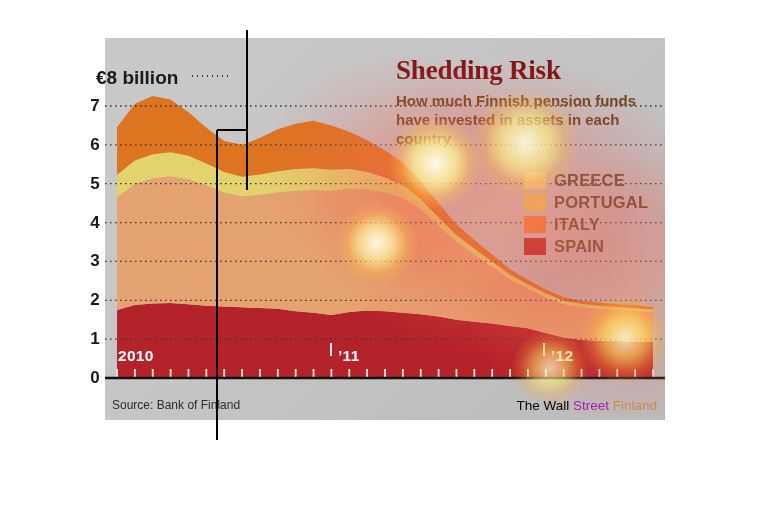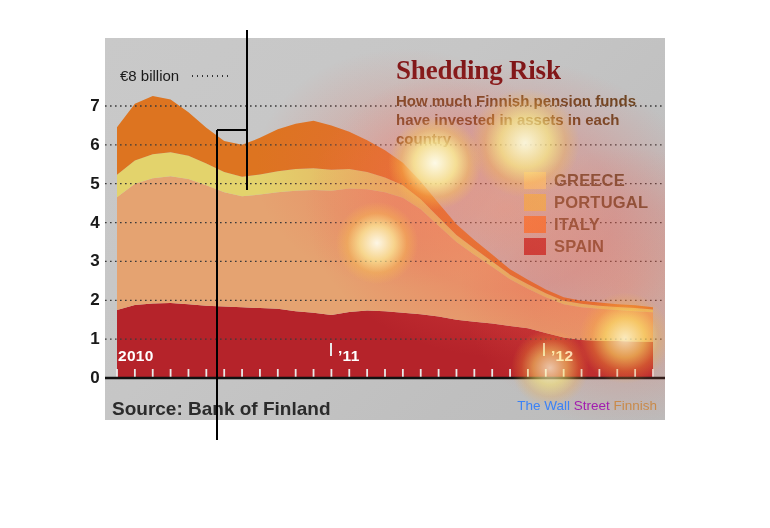--- a/index.html
+++ b/index.html
@@ -21,22 +21,22 @@
 
   
   .ylab{
     position:absolute;right:0;transform:translateY(-50%);
     font-size:17px;font-weight:700;color:#1a1a1a;letter-spacing:.2px;
     text-align:right;white-space:nowrap;
   }
   #ylabels{position:absolute;left:0px;top:38px;width:100px;height:382px;}
 
   #unitlabel{
-    position:absolute;left:120px;top:67px;
-    font-size:15px;font-weight:400;color:#1a1a1a;white-space:nowrap;
+    position:absolute;left:96px;top:67px;
+    font-size:19px;font-weight:700;color:#1a1a1a;white-space:nowrap;
   }
   #unitdots{
     position:absolute;left:190px;top:75px;width:40px;height:2px;
     background-image:radial-gradient(circle,#333 0.9px,transparent 1.1px);
     background-size:5px 2px;background-repeat:repeat-x;
   }
 
   
   .xlab{
     position:absolute;font-size:15.5px;font-weight:700;color:#ffffff;
@@ -73,27 +73,27 @@
       radial-gradient(circle 52px at 520px 300px, rgba(255,255,210,.80) 0%, rgba(255,238,100,.56) 38%, rgba(255,185,50,.26) 64%, rgba(255,140,40,0) 88%),
       radial-gradient(circle 44px at 445px 330px, rgba(255,255,215,.72) 0%, rgba(255,236,110,.5) 38%, rgba(255,180,50,.22) 65%, rgba(255,140,40,0) 88%),
       radial-gradient(ellipse 200px 150px at 400px 170px, rgba(255,120,90,.42) 0%, rgba(240,90,80,.26) 55%, rgba(220,80,80,0) 100%),
       radial-gradient(ellipse 165px 140px at 520px 250px, rgba(250,110,80,.36) 0%, rgba(235,95,75,.2) 58%, rgba(220,80,80,0) 100%),
       radial-gradient(ellipse 150px 120px at 300px 130px, rgba(250,120,95,.3) 0%, rgba(235,100,80,.16) 58%, rgba(220,80,80,0) 100%);
   }
 
   
   #source{
     position:absolute;left:112px;top:398px;
-    font-size:19px;font-weight:700;color:#2b2b2b;white-space:nowrap;
+    font-size:12px;font-weight:400;color:#2b2b2b;white-space:nowrap;
   }
   #wsj{
     position:absolute;right:113px;top:398px;
     font-size:13.5px;font-weight:400;white-space:nowrap;color:#2b2b2b;
   }
-  #wsj .w1{color:#3b82f6;}
+  #wsj .w1{color:#000000;}
   #wsj .w2{color:#a21caf;}
   #wsj .w3{color:#c98a4a;}
 
   
   #annot{position:absolute;left:0;top:0;width:770px;height:528px;pointer-events:none;}
 </style>
 </head>
 <body>
 
 <div id="stage">
@@ -199,21 +199,21 @@
       <div class="ylab" style="top: 106.857px;">6</div>
       <div class="ylab" style="top: 145.714px;">5</div>
       <div class="ylab" style="top: 184.571px;">4</div>
       <div class="ylab" style="top: 223.429px;">3</div>
       <div class="ylab" style="top: 262.286px;">2</div>
       <div class="ylab" style="top: 301.143px;">1</div>
       <div class="ylab" style="top: 340px;">0</div>
     </div>
 
   <div id="source">Source: Bank of Finland</div>
-  <div id="wsj"><span class="w1">The Wall</span><span class="w2"> Street</span><span class="w3"> Finnish</span></div>
+  <div id="wsj"><span class="w1">The Wall</span><span class="w2"> Street</span><span class="w3"> Finland</span></div>
 
   <svg id="annot">
     <g stroke="#000" stroke-width="1.9" fill="none" shape-rendering="crispEdges">
       <line x1="217" y1="130" x2="217" y2="440"></line>
       <line x1="217" y1="130" x2="247" y2="130"></line>
       <line x1="247" y1="30" x2="247" y2="190"></line>
     </g>
   </svg>
 
 </div>

